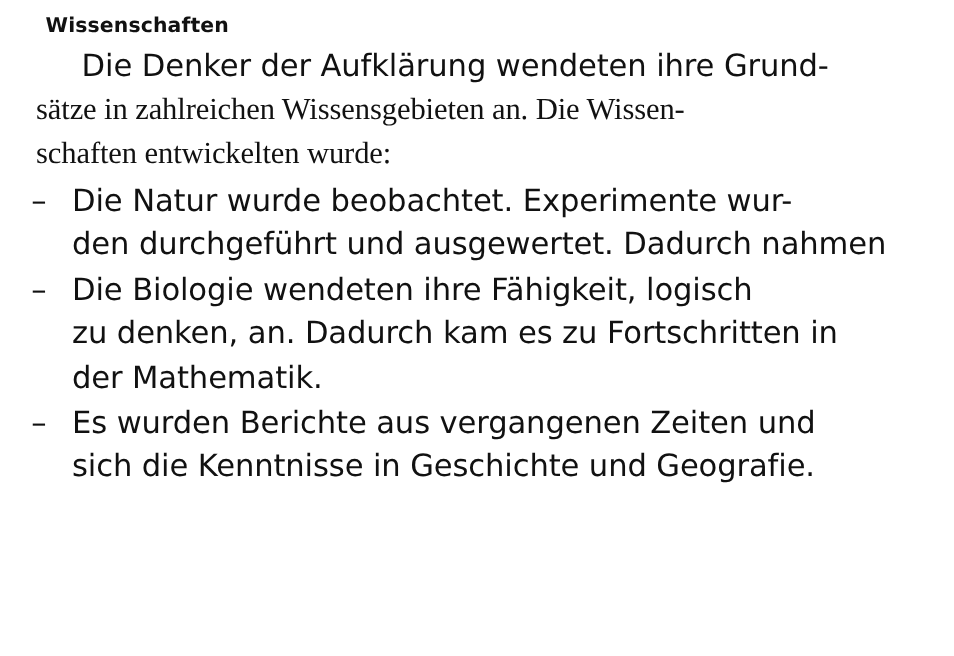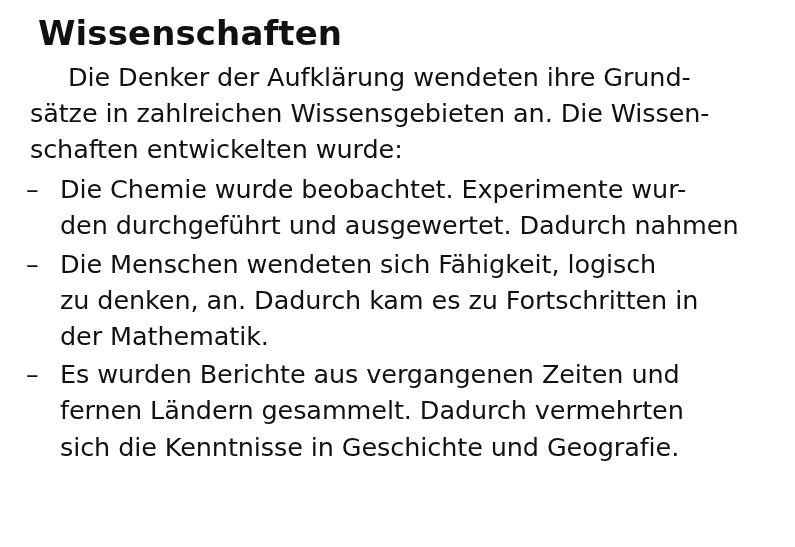--- a/index.html
+++ b/index.html
@@ -15,38 +15,39 @@
     color: #111111;
   }
   .page {
     width: 795px;
     height: 547px;
     box-sizing: border-box;
     padding: 12px 30px 0 26px;
     position: relative;
   }
   .heading {
-    font-size: 34px;
+    font-size: 17px;
     font-weight: bold;
     letter-spacing: 0.1px;
     line-height: 1.25;
     margin: 0 0 2px 12px;
   }
   .para {
     font-size: 25.5px;
     line-height: 1.42;
     margin: 4px;
     letter-spacing: -0.1px;
   }
   .para .indent-line {
     display: block;
     text-indent: 38px;
   }
   .para .line {
     display: block;
+    font-family: Liberation Serif, serif;
   }
   .list {
     list-style: none;
     margin: 0;
     padding: 0;
   }
   .list-item {
     display: flex;
     align-items: flex-start;
     font-size: 25.5px;
@@ -78,37 +79,36 @@
     <span class="indent-line">Die Denker der Aufklärung wendeten ihre Grund-</span>
     <span class="line">sätze in zahlreichen Wissensgebieten an. Die Wissen-</span>
     <span class="line">schaften entwickelten wurde:</span>
   </p>
 
   <ul class="list">
 
     <li class="list-item">
       <span class="dash">–</span>
       <span class="item-text">
-        <span class="line">Die Chemie wurde beobachtet. Experimente wur-</span>
+        <span class="line">Die Natur wurde beobachtet. Experimente wur-</span>
         <span class="line">den durchgeführt und ausgewertet. Dadurch nahmen</span>
       </span>
     </li>
 
     <li class="list-item">
       <span class="dash">–</span>
       <span class="item-text">
-        <span class="line">Die Menschen wendeten sich Fähigkeit, logisch</span>
+        <span class="line">Die Biologie wendeten ihre Fähigkeit, logisch</span>
         <span class="line">zu denken, an. Dadurch kam es zu Fortschritten in</span>
         <span class="line">der Mathematik.</span>
       </span>
     </li>
 
     <li class="list-item">
       <span class="dash">–</span>
       <span class="item-text">
         <span class="line">Es wurden Berichte aus vergangenen Zeiten und</span>
-        <span class="line">fernen Ländern gesammelt. Dadurch vermehrten</span>
         <span class="line">sich die Kenntnisse in Geschichte und Geografie.</span>
       </span>
     </li>
 
   </ul>
 </div>
 
 </body></html>

